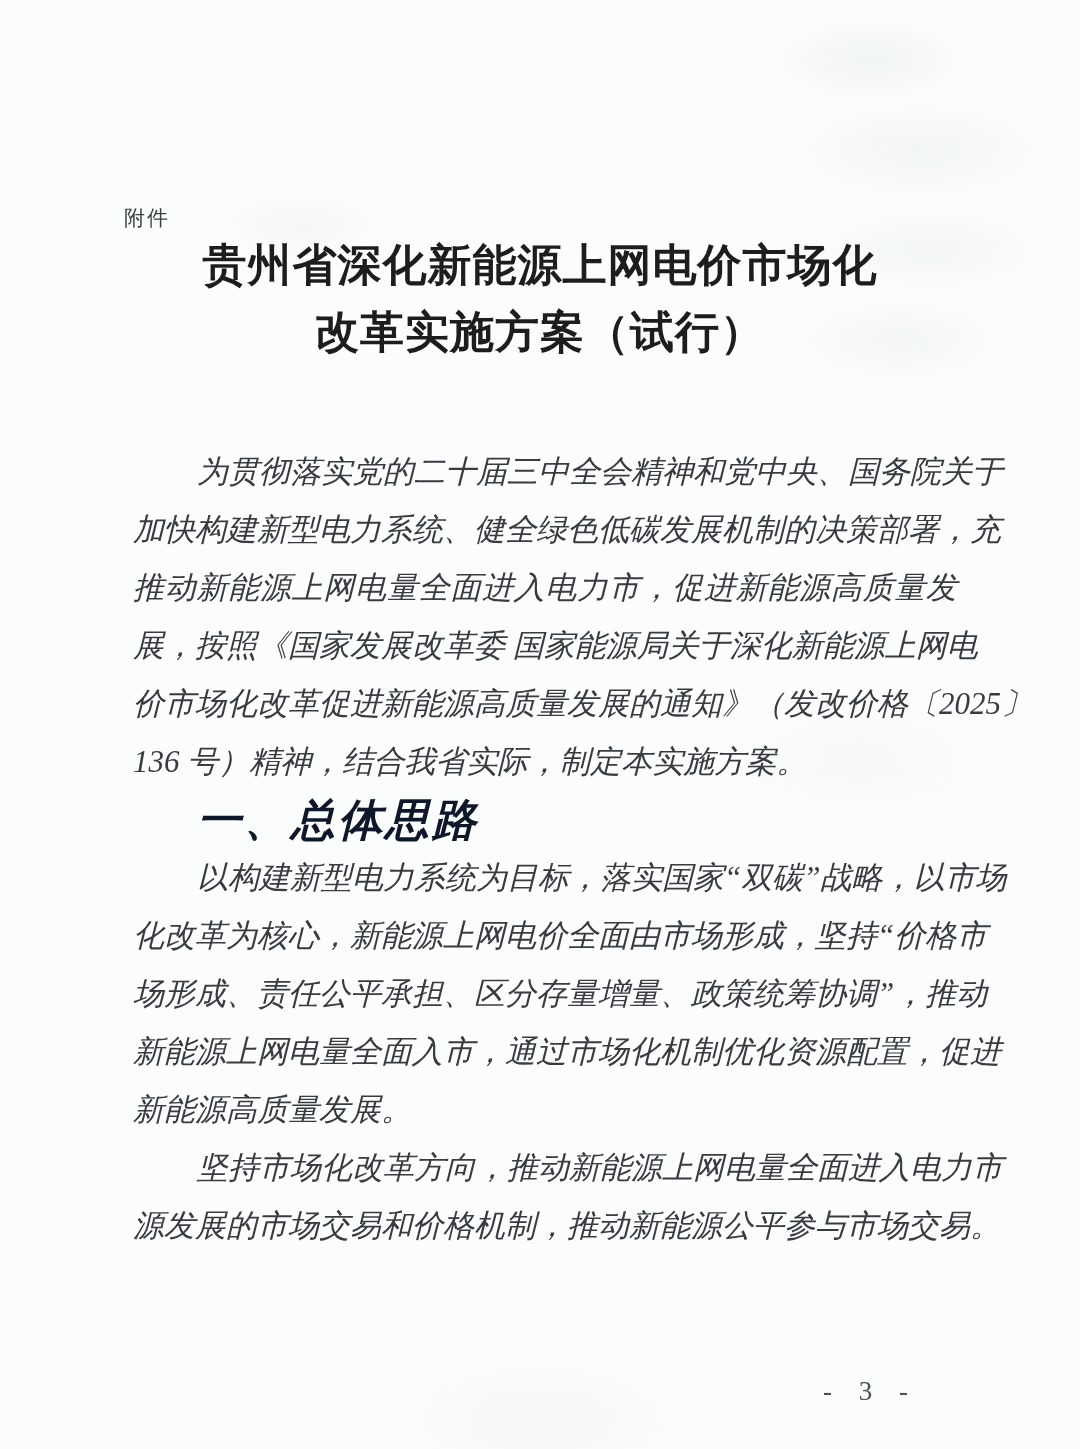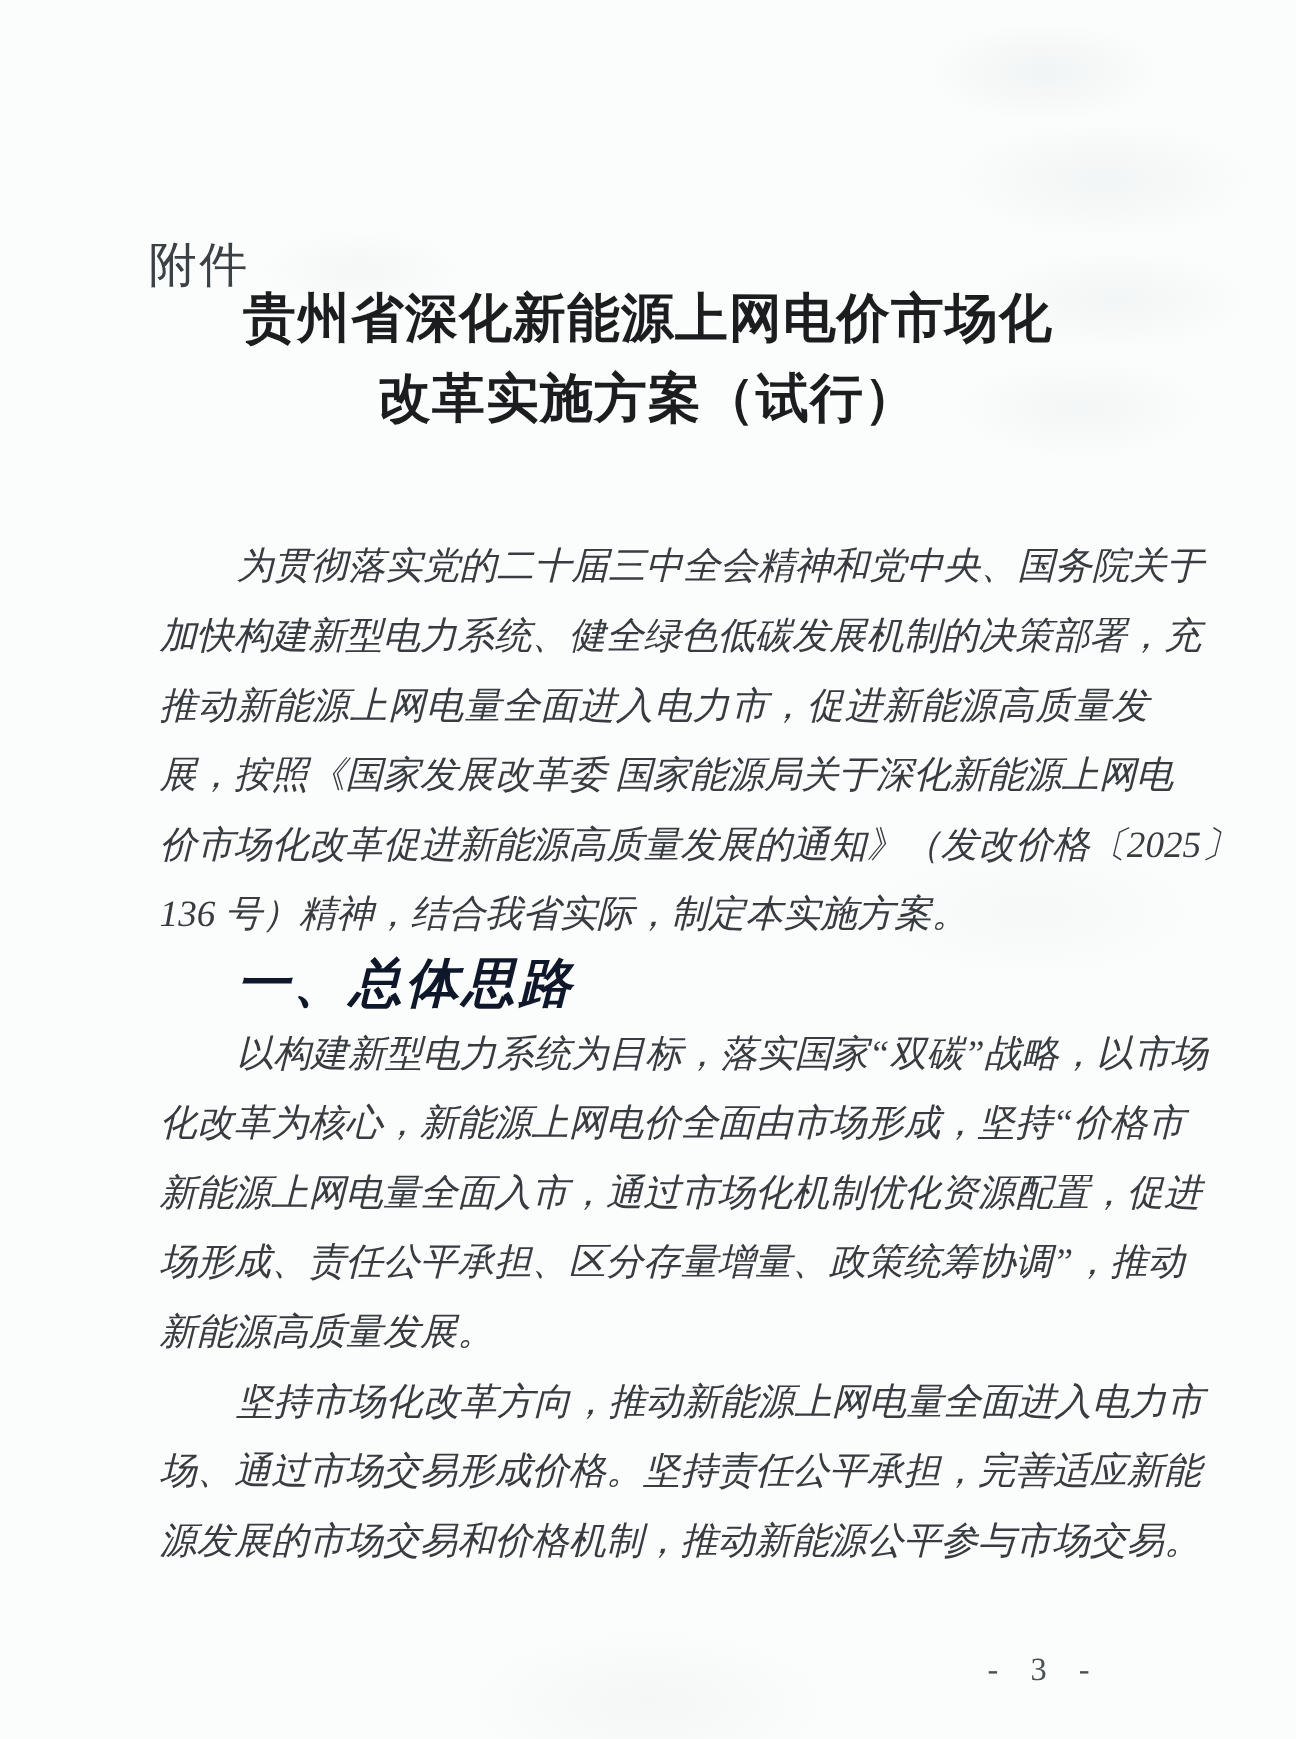--- a/index.html
+++ b/index.html
@@ -24,23 +24,23 @@
       radial-gradient(160px 60px at 930px 250px, rgba(190,205,205,0.13), transparent 70%),
       radial-gradient(150px 60px at 900px 340px, rgba(190,205,205,0.12), transparent 70%),
       radial-gradient(120px 50px at 300px 225px, rgba(190,205,205,0.10), transparent 70%),
       radial-gradient(200px 80px at 860px 760px, rgba(190,205,205,0.08), transparent 70%),
       radial-gradient(220px 90px at 540px 1420px, rgba(190,205,205,0.10), transparent 70%);
     pointer-events: none;
   }
   .attachment-label {
     position: absolute;
     left: 124px;
-    top: 193px;
+    top: 204px;
     font-family: "Liberation Sans", sans-serif;
-    font-size: 40px;
+    font-size: 21px;
     color: #3c4146;
     letter-spacing: 2px;
     text-align: right;
   }
   .doc-title {
     position: absolute;
     left: 0;
     top: 232px;
     width: 1080px;
     text-align: center;
@@ -107,22 +107,21 @@
   <div class="line">加快构建新型电力系统、健全绿色低碳发展机制的决策部署，充</div>
   <div class="line">推动新能源上网电量全面进入电力市，促进新能源高质量发</div>
   <div class="line">展，按照《国家发展改革委 国家能源局关于深化新能源上网电</div>
   <div class="line">价市场化改革促进新能源高质量发展的通知》（发改价格〔2025〕</div>
   <div class="line no-stretch">136 号）精神，结合我省实际，制定本实施方案。</div>
 
   <div class="section-heading">一、总体思路</div>
 
   <div class="line indent">以构建新型电力系统为目标，落实国家“双碳”战略，以市场</div>
   <div class="line">化改革为核心，新能源上网电价全面由市场形成，坚持“价格市</div>
+  <div class="line">场形成、责任公平承担、区分存量增量、政策统筹协调”，推动</div>
   <div class="line">新能源上网电量全面入市，通过市场化机制优化资源配置，促进</div>
-  <div class="line">场形成、责任公平承担、区分存量增量、政策统筹协调”，推动</div>
   <div class="line no-stretch">新能源高质量发展。</div>
 
   <div class="line indent">坚持市场化改革方向，推动新能源上网电量全面进入电力市</div>
-  <div class="line">场、通过市场交易形成价格。坚持责任公平承担，完善适应新能</div>
   <div class="line">源发展的市场交易和价格机制，推动新能源公平参与市场交易。</div>
 </div>
 
 <div class="page-number">- 3 -</div>
 
 </body></html>

